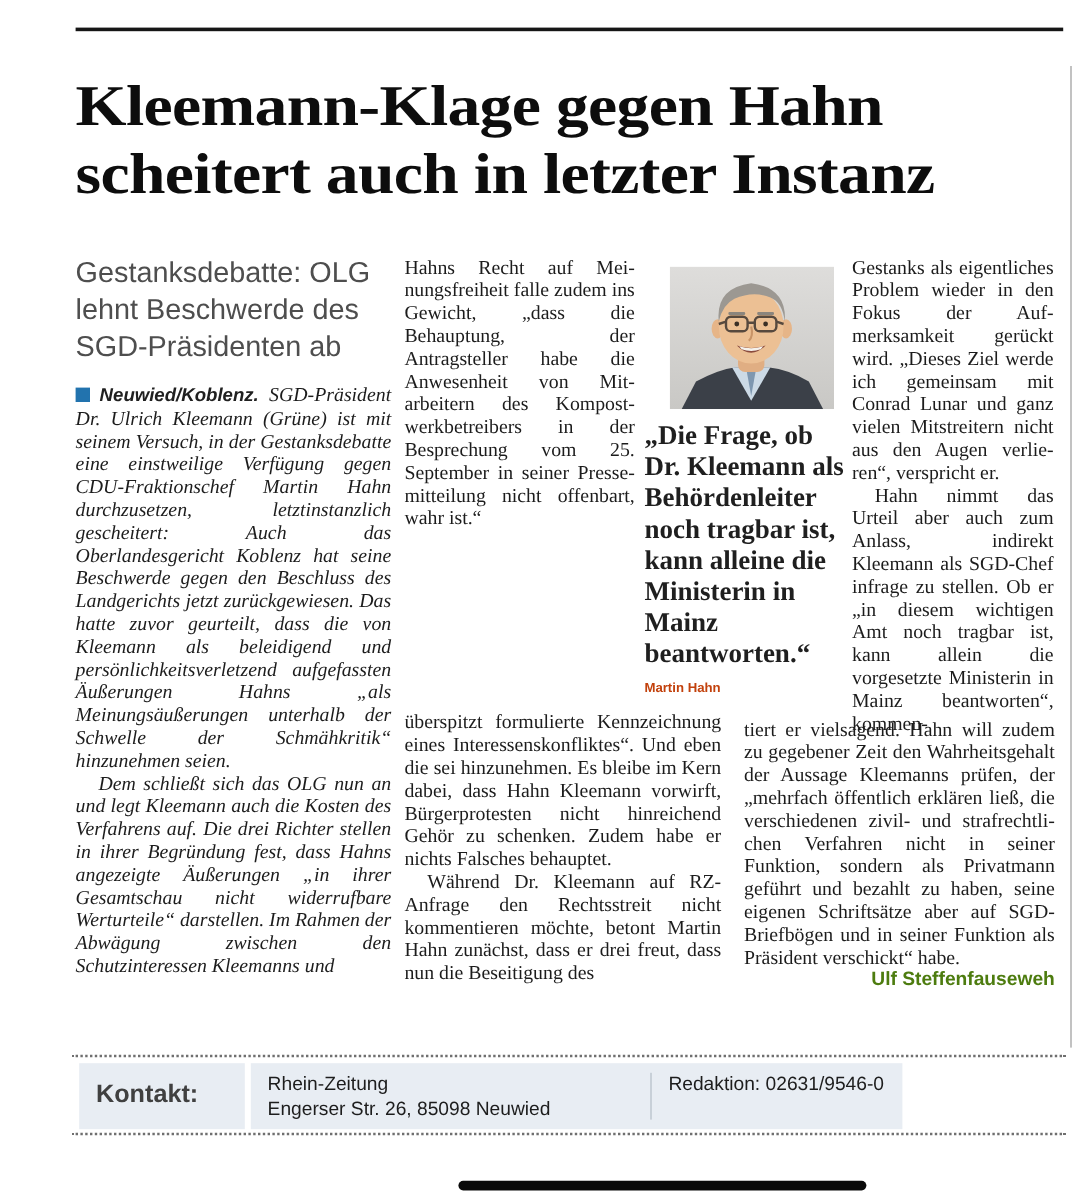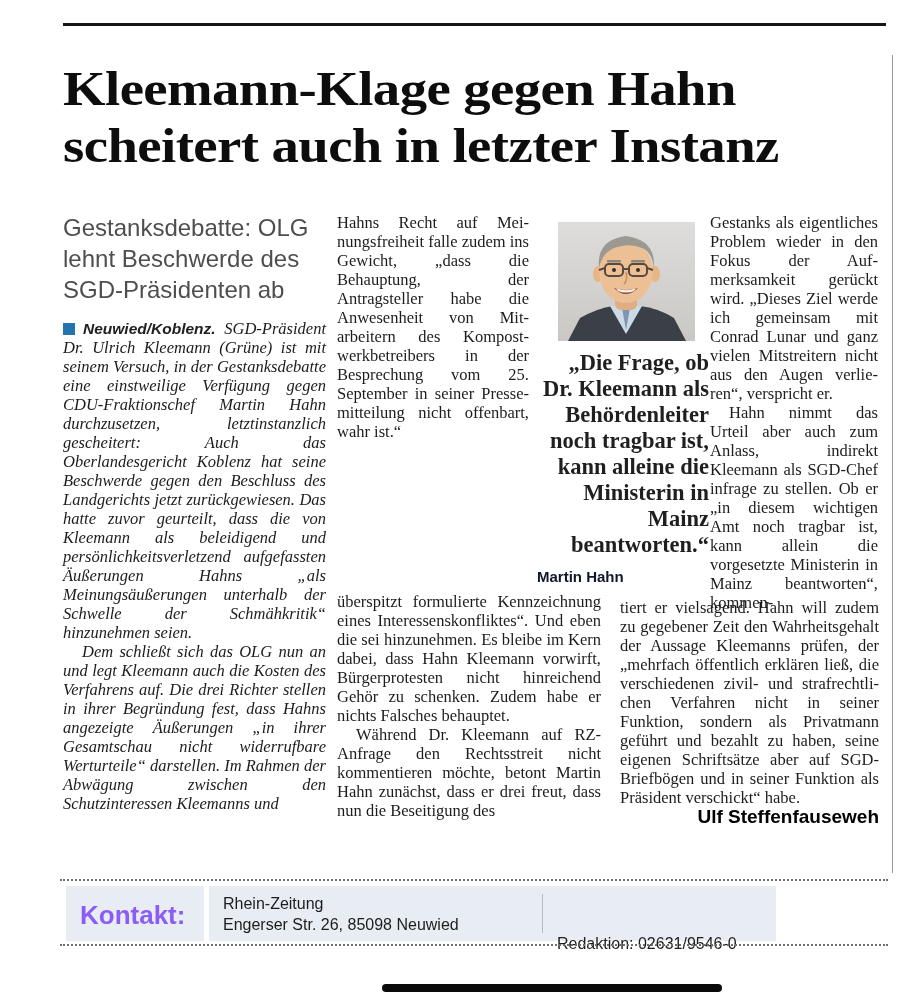--- a/index.html
+++ b/index.html
@@ -32,41 +32,41 @@
   .bullet{display:inline-block;width:12px;height:12px;background:#2273ae;margin-right:8px;
           transform:translateY(1px);}
   .dateline{font-family:"Liberation Sans",sans-serif;font-weight:bold;font-size:15.5px;
             color:#202020;}
 
   .photo{position:absolute;left:558px;top:222px;width:137px;height:119px;overflow:hidden;}
   .photo svg{display:block;}
 
   .pull-quote{position:absolute;left:537px;top:350px;width:172px;}
   .pull-quote-text{font-family:"Liberation Serif",serif;font-weight:bold;font-size:22.5px;
-                   line-height:26px;color:#1f1f1f;hyphens:manual;text-align:right;}
+                   line-height:26px;color:#1f1f1f;hyphens:manual;}
   .pull-quote-attr{margin-top:10px;font-family:"Liberation Sans",sans-serif;font-weight:bold;
-                   font-size:15px;color:#0f172a;}
+                   font-size:11px;color:#c2410c;}
 
   .byline{float:right;font-family:"Liberation Sans",sans-serif;font-weight:bold;
-          font-size:19px;color:#000000;}
+          font-size:16px;color:#4d7c0f;}
 
   .dotted-rule{position:absolute;left:60px;width:828px;border-top:2px dotted #6f6f6f;height:0;}
   .dotted-top{top:879px;}
   .dotted-bottom{top:944px;}
 
   .contact-cell{position:absolute;top:886px;height:55px;background:#e8edf3;}
   .contact-label-cell{left:66px;width:138px;}
-  .contact-info-cell{left:209px;width:543px;padding-left:24px;}
+  .contact-info-cell{left:209px;width:543px;}
   .contact-label{position:absolute;left:14px;top:14px;
-                 font-family:"Liberation Sans",sans-serif;font-weight:bold;font-size:26px;
-                 color:#8b5cf6;}
+                 font-family:"Liberation Sans",sans-serif;font-weight:bold;font-size:21px;
+                 color:#404040;}
   .contact-block{position:absolute;top:7px;font-family:"Liberation Sans",sans-serif;
                  font-size:16px;line-height:21px;color:#1d1d1d;}
   .contact-address{left:14px;}
-  .contact-redaktion{left:348px;margin-top:40px;}
+  .contact-redaktion{left:348px;}
   .contact-divider{position:absolute;left:333px;top:8px;width:1px;height:39px;background:#b4bdc7;}
 
   .bottom-rule{position:absolute;left:382px;top:984px;width:340px;height:8px;background:#0a0a0a;
                border-radius:4px;}
 </style>
 </head>
 <body>
 
 <div class="page">
 

